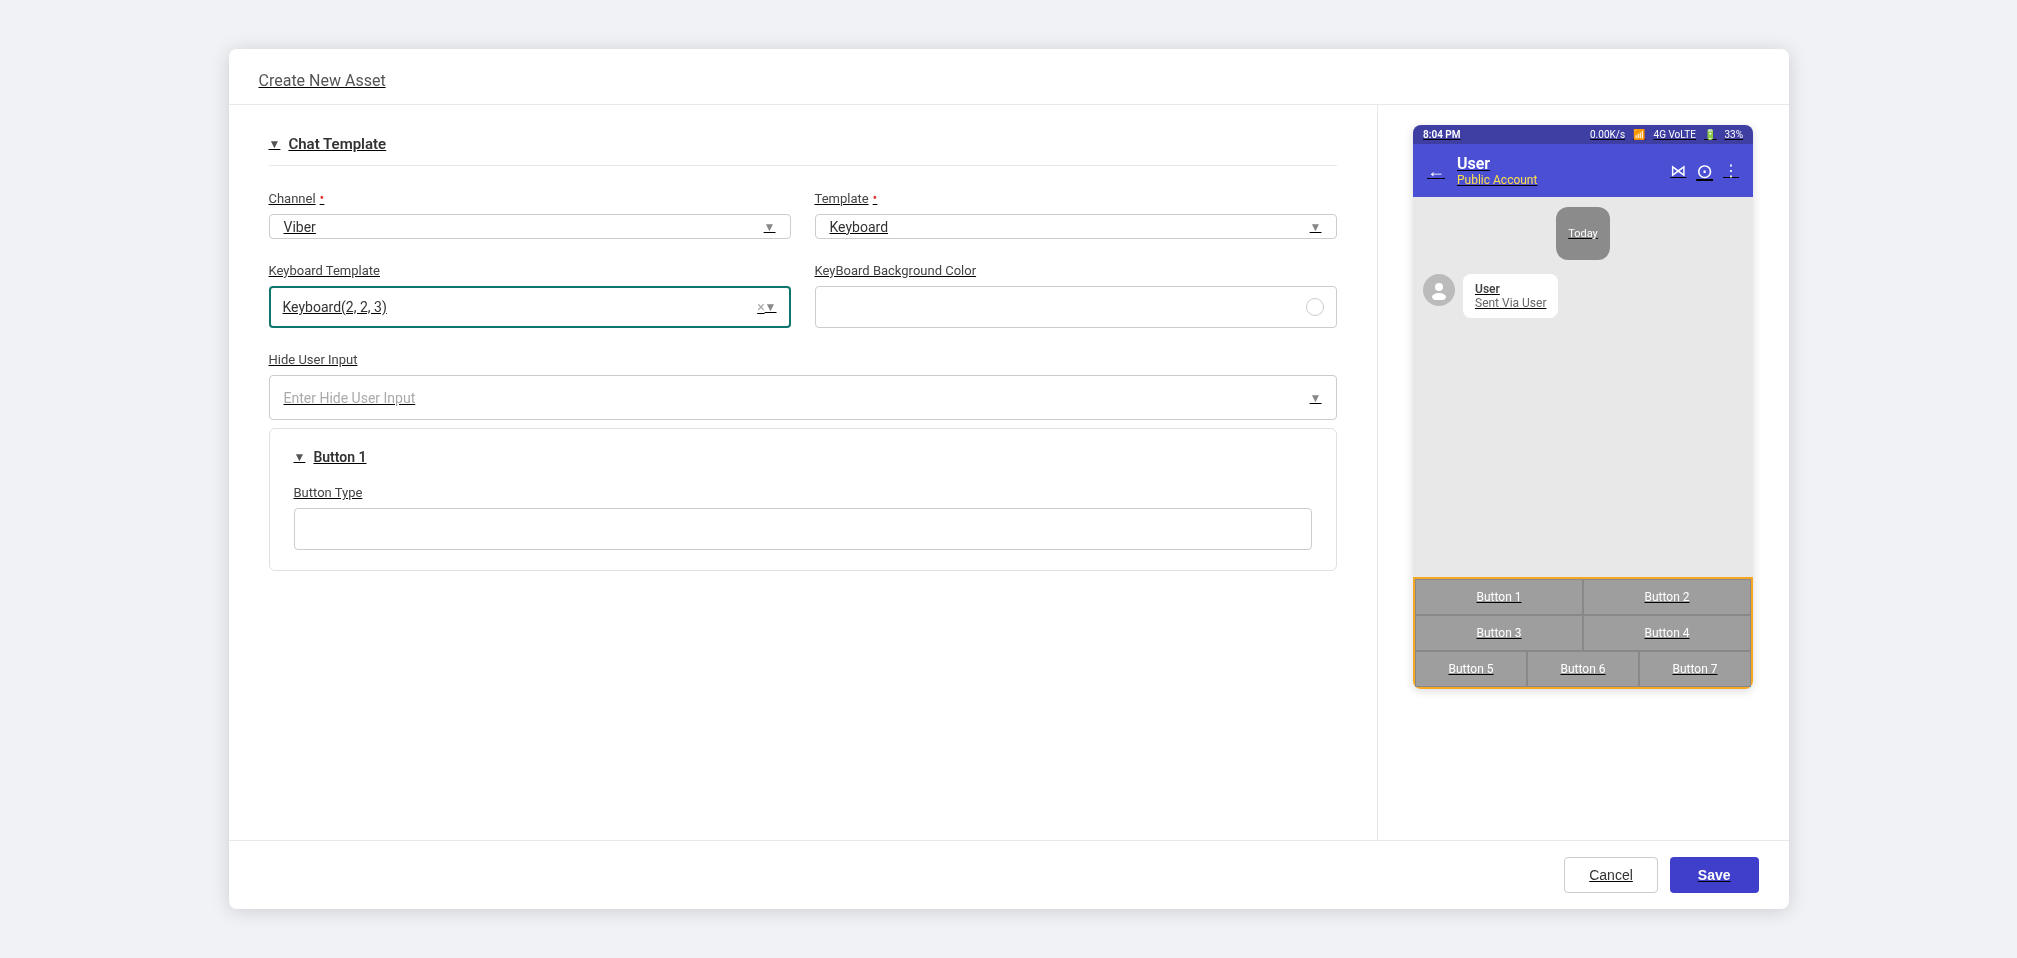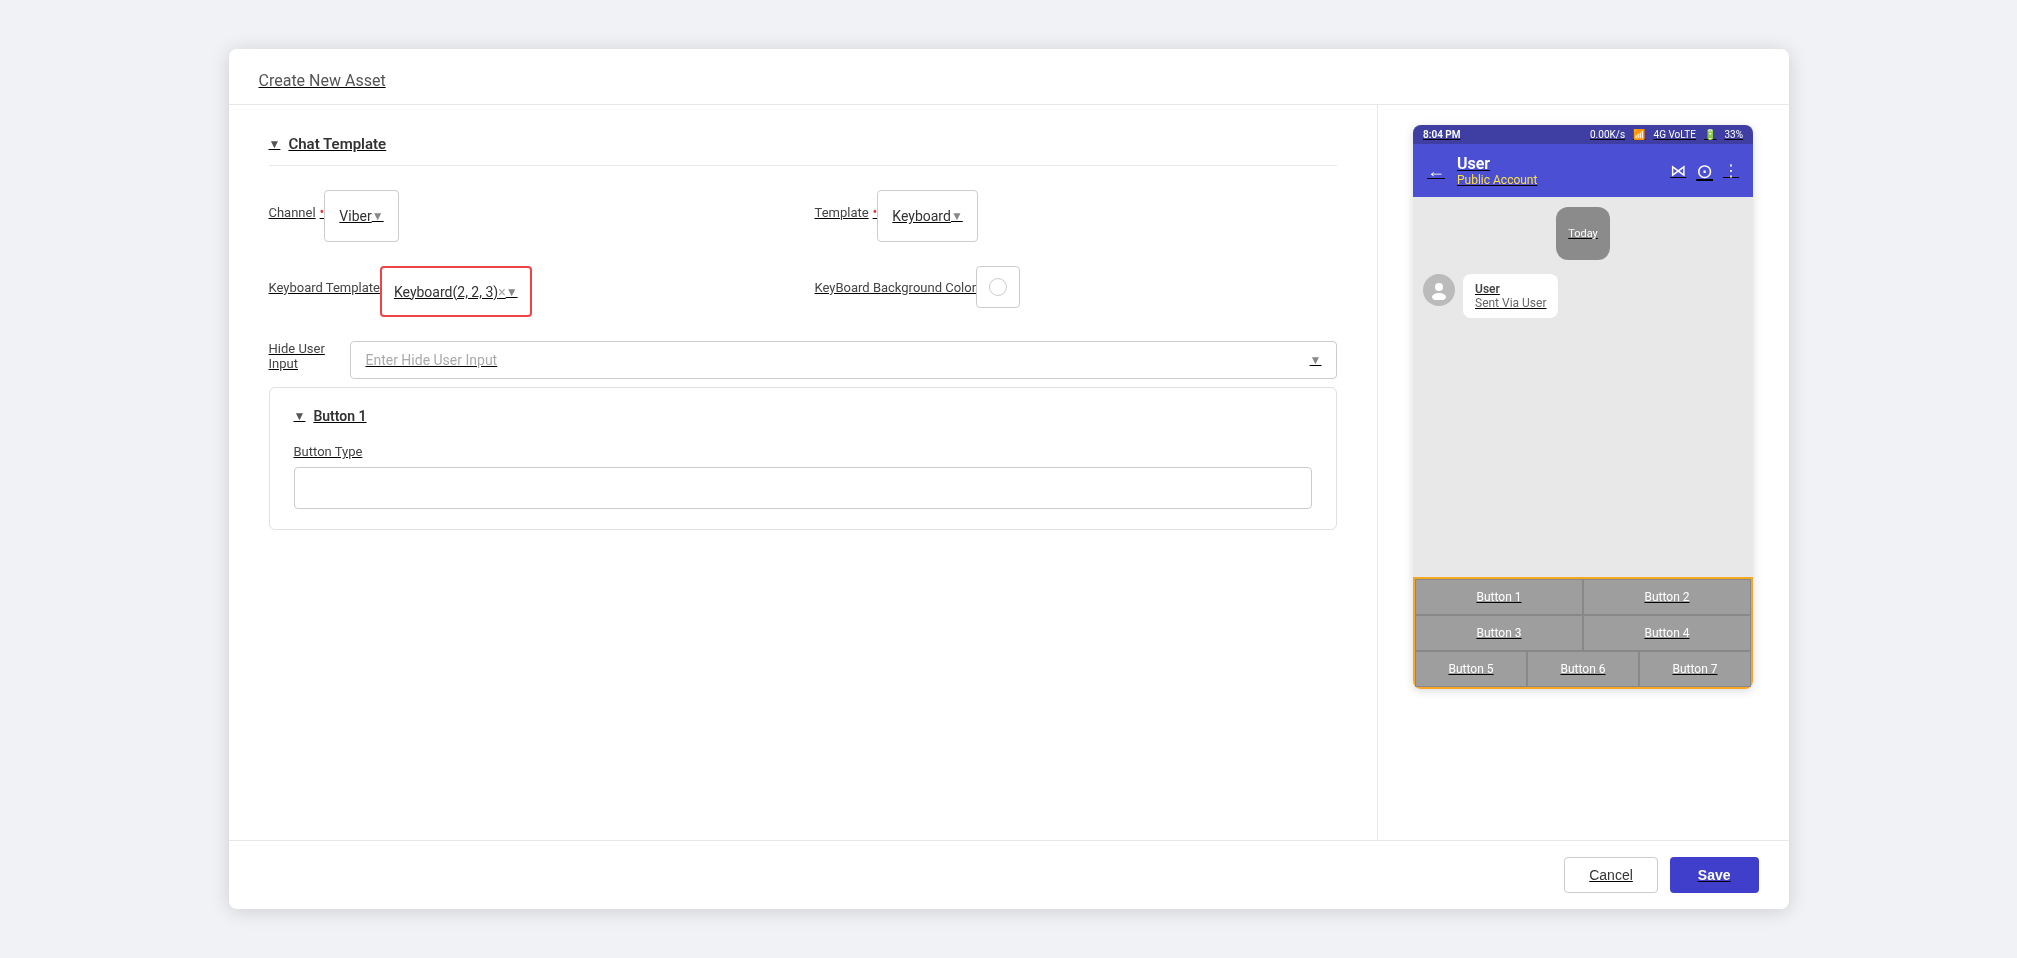--- a/index.html
+++ b/index.html
@@ -55,21 +55,21 @@
       font-size: 12px;
       color: #555;
     }
     .form-row {
       display: flex;
       gap: 24px;
       margin-bottom: 24px;
     }
     .form-group {
       display: flex;
-      flex-direction: row;
+      flex-direction: column;
       flex: 1;
     }
     .form-group label {
       font-size: 13px;
       color: #444;
       margin-bottom: 8px;
       display: flex;
       align-items: center;
       gap: 4px;
     }
@@ -81,34 +81,34 @@
       border: 1px solid #ccc;
       border-radius: 4px;
       padding: 10px 14px;
       font-size: 14px;
       color: #333;
       background: #fff;
       display: flex;
       align-items: center;
       justify-content: space-between;
       cursor: pointer;
-      height: 52px;
+      height: 25px;
     }
     .select-arrow { color: #888; font-size: 12px; }
     .keyboard-template-field {
-      border: 2px solid #ef4444;
+      border: 2px solid #0f766e;
       border-radius: 4px;
       padding: 8px 12px;
       font-size: 14px;
       color: #333;
       background: #fff;
       display: flex;
       align-items: center;
       justify-content: space-between;
-      height: 51px;
+      height: 42px;
     }
     .field-value-with-clear {
       display: flex;
       align-items: center;
       gap: 8px;
       flex: 1;
     }
     .clear-btn {
       color: #aaa;
       cursor: pointer;
@@ -136,21 +136,21 @@
     .hide-input-field {
       border: 1px solid #ccc;
       border-radius: 4px;
       padding: 10px 14px;
       font-size: 14px;
       color: #aaa;
       background: #fff;
       display: flex;
       align-items: center;
       justify-content: space-between;
-      height: 38px;
+      height: 45px;
       width: 100%;
     }
     .button-section {
       border: 1px solid #e0e0e0;
       border-radius: 6px;
       padding: 20px 24px;
       margin-top: 8px;
     }
     .button-section-header {
       display: flex;

